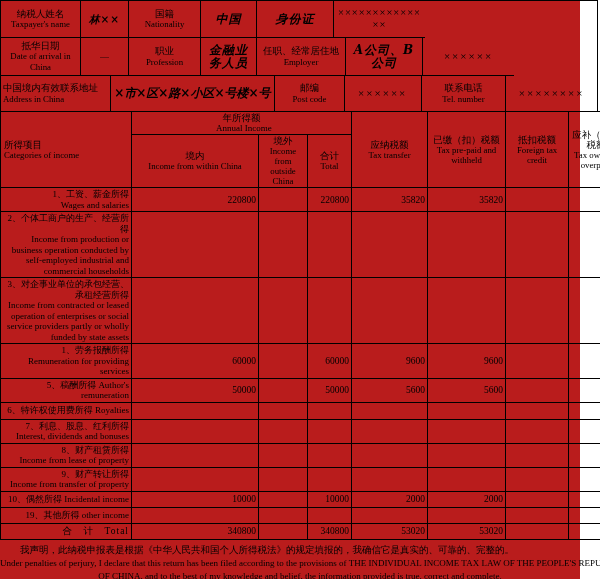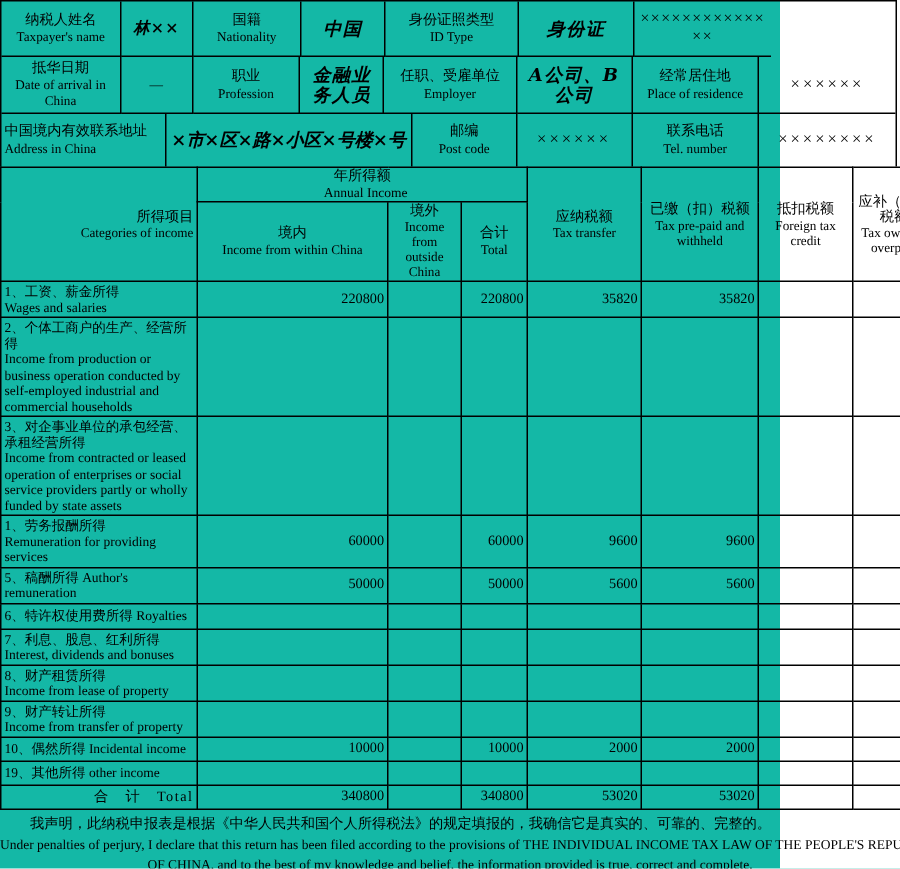--- a/index.html
+++ b/index.html
@@ -1,17 +1,17 @@
 <!DOCTYPE html>
 <html><head>
 <meta charset="utf-8">
 <style>
   html,body{margin:0;padding:0;background:#fff;}
   body{width:600px;height:579px;overflow:hidden;font-family:"Liberation Serif","DejaVu Serif",serif;color:#000;font-size:9px;}
-  .form{position:relative;width:520px;height:579px;background:#14b8a6;}
+  .form{position:relative;width:580px;height:579px;background:#b91c1c;}
 
   
   .info{border:1px solid #000;border-bottom:none;width:598px;box-sizing:border-box;}
   .irow{display:flex;width:100%;}
   .icell{box-sizing:border-box;border-right:1px solid #000;border-bottom:1px solid #000;
          display:flex;flex-direction:column;justify-content:center;align-items:center;
          text-align:center;padding:1px 2px;line-height:10.5px;overflow:hidden;}
   .icell.last{border-right:none;}
   .irow.lastrow .icell{border-bottom:none;}
   .zh{font-size:9.5px;display:block;}
@@ -19,21 +19,21 @@
   .left-align{align-items:flex-start;text-align:left;}
   .hand{font-family:"DejaVu Serif",serif;font-style:italic;font-weight:700;font-size:12px;letter-spacing:1px;line-height:13px;}
   .xval{font-size:11px;letter-spacing:2px;font-weight:400;}
   .xval-wrap{font-size:10.5px;letter-spacing:1px;line-height:12px;word-break:break-all;text-align:center;}
 
   
   table.main{border-collapse:collapse;table-layout:fixed;width:623px;}
   table.main th,table.main td{border:1px solid #000;box-sizing:border-box;padding:1px 2px;font-weight:400;overflow:hidden;}
   table.main th{text-align:center;line-height:10px;font-size:9px;}
   th .zh{font-size:9.5px;}
-  td.cat{font-size:9px;line-height:10.5px;text-align:left;padding-left:3px;vertical-align:middle;}
+  td.cat{font-size:9px;line-height:10.5px;text-align:right;padding-left:3px;vertical-align:middle;}
   td.num{text-align:right;padding-right:3px;font-size:9.5px;vertical-align:middle;}
   td.total-label{text-align:right;font-size:9.5px;vertical-align:middle;letter-spacing:1px;}
 
   
   .decl{padding-top:4px;width:600px;}
   .decl-zh{font-size:9.5px;line-height:13px;padding-left:20px;}
   .decl-en{font-size:9px;line-height:13px;text-align:center;white-space:nowrap;}
   .wavy-green{text-decoration:underline wavy #3a9b3a 1px;text-underline-offset:2px;}
 </style>
 </head>
@@ -50,24 +50,20 @@
       <div class="icell" style="width:48px">
           <span class="hand xval-wrap">林××</span>
         </div>
       <div class="icell" style="width:72px">
           <span class="zh">国籍</span>
           <span class="en">Nationality</span>
         </div>
       <div class="icell" style="width:56px">
           <span class="hand">中国</span>
         </div>
-      <div class="icell" style="width:89px">
-          <span class="zh">身份证照类型</span>
-          <span class="en">ID Type</span>
-        </div>
       <div class="icell" style="width:77px">
           <span class="hand">身份证</span>
         </div>
       <div class="icell last" style="width:91px">
           <span class="xval-wrap">××××××××××××××</span>
         </div>
     </div>
     <div class="irow" style="height:38px">
       <div class="icell" style="width:80px">
           <span class="zh">抵华日期</span>
@@ -77,29 +73,25 @@
           <span>—</span>
         </div>
       <div class="icell" style="width:72px">
           <span class="zh">职业</span>
           <span class="en">Profession</span>
         </div>
       <div class="icell" style="width:56px">
           <span class="hand">金融业务人员</span>
         </div>
       <div class="icell" style="width:89px">
-          <span class="zh">任职、受雇单位</span>
+          <span class="zh">任职、经常居住地</span>
           <span class="en">Employer</span>
         </div>
       <div class="icell" style="width:77px">
           <span class="hand">A公司、B公司</span>
-        </div>
-      <div class="icell" style="width:85px">
-          <span class="zh">经常居住地</span>
-          <span class="en">Place of residence</span>
         </div>
       <div class="icell last" style="width:91px">
           <span class="xval">××××××</span>
         </div>
     </div>
     <div class="irow lastrow" style="height:35px">
       <div class="icell left-align" style="width:110px">
           <span class="zh">中国境内有效联系地址</span>
           <span class="en">Address in China</span>
         </div>
@@ -129,21 +121,21 @@
         <col style="width:127px">
         <col style="width:49px">
         <col style="width:44px">
       <col style="width:76px">
         <col style="width:78px">
         <col style="width:63px">
         <col style="width:55px">
     </colgroup>
     <thead>
       <tr style="height:16px">
-        <th rowspan="2" style="text-align:right;padding-left:3px">
+        <th rowspan="2" style="text-align:left;padding-left:3px">
           <span class="zh">所得项目</span>
           <span class="en">Categories of income</span>
         </th>
         <th colspan="3">
           <span class="zh">年所得额</span>&nbsp;&nbsp;<span>Annual Income</span>
         </th>
         <th rowspan="2">
           <span class="zh">应纳税额</span>
           <span class="en">Tax transfer</span>
         </th>

